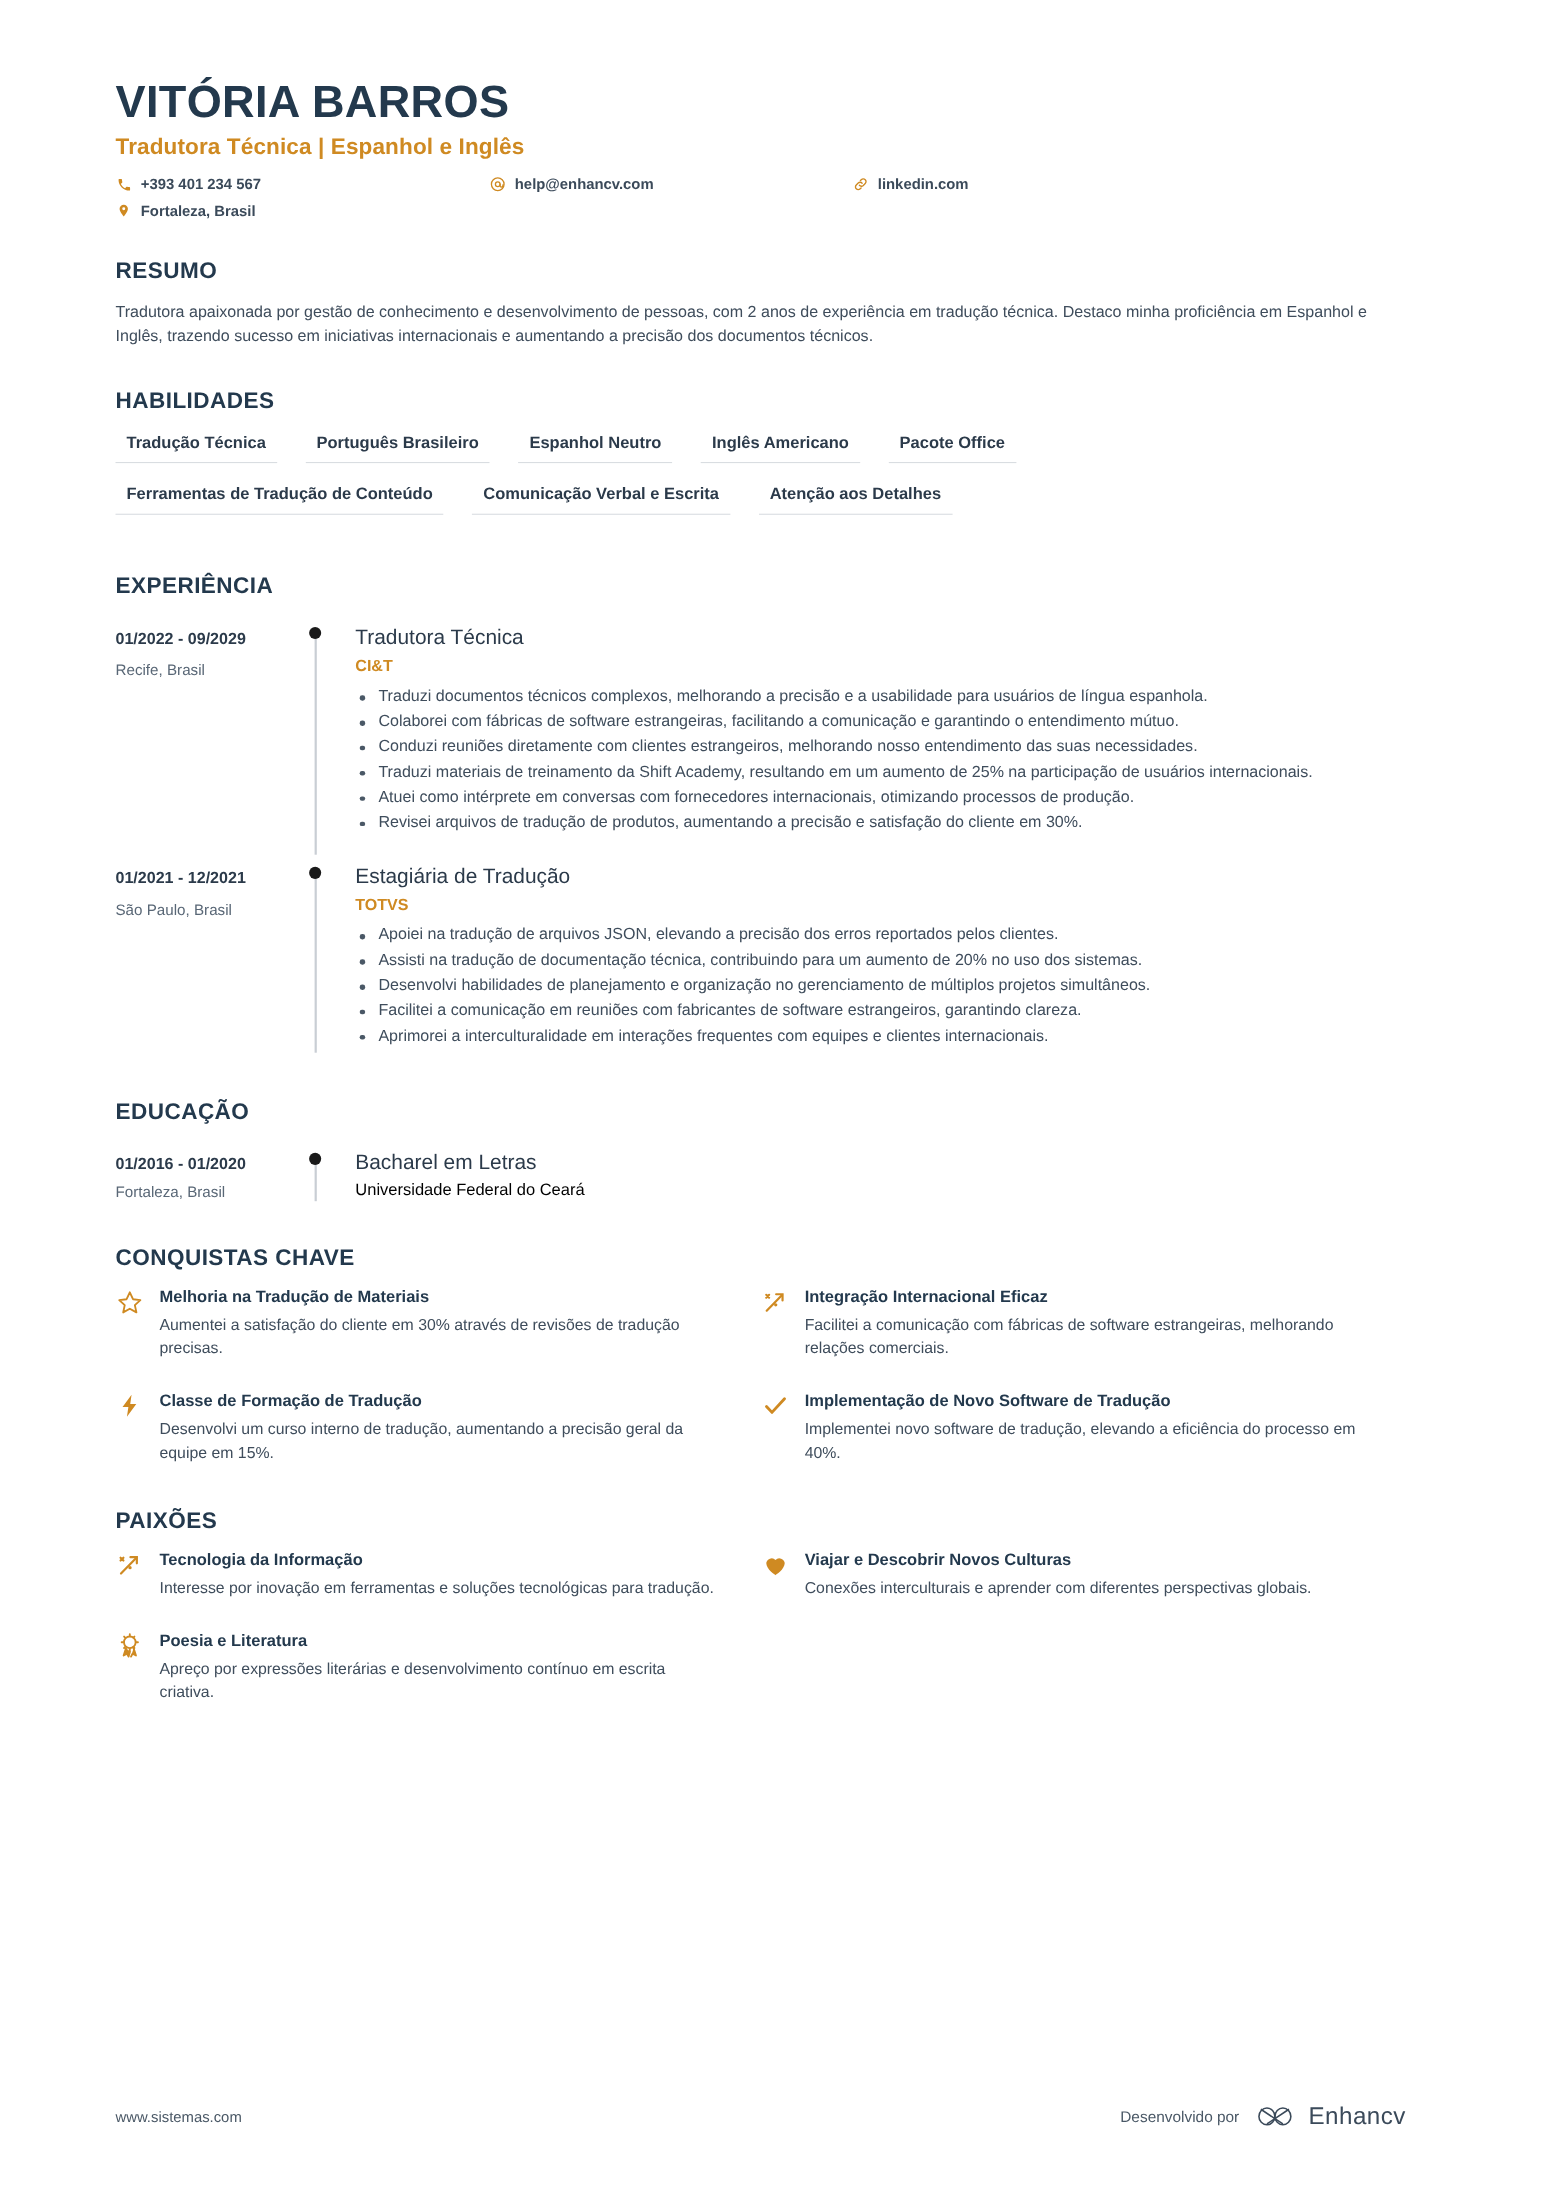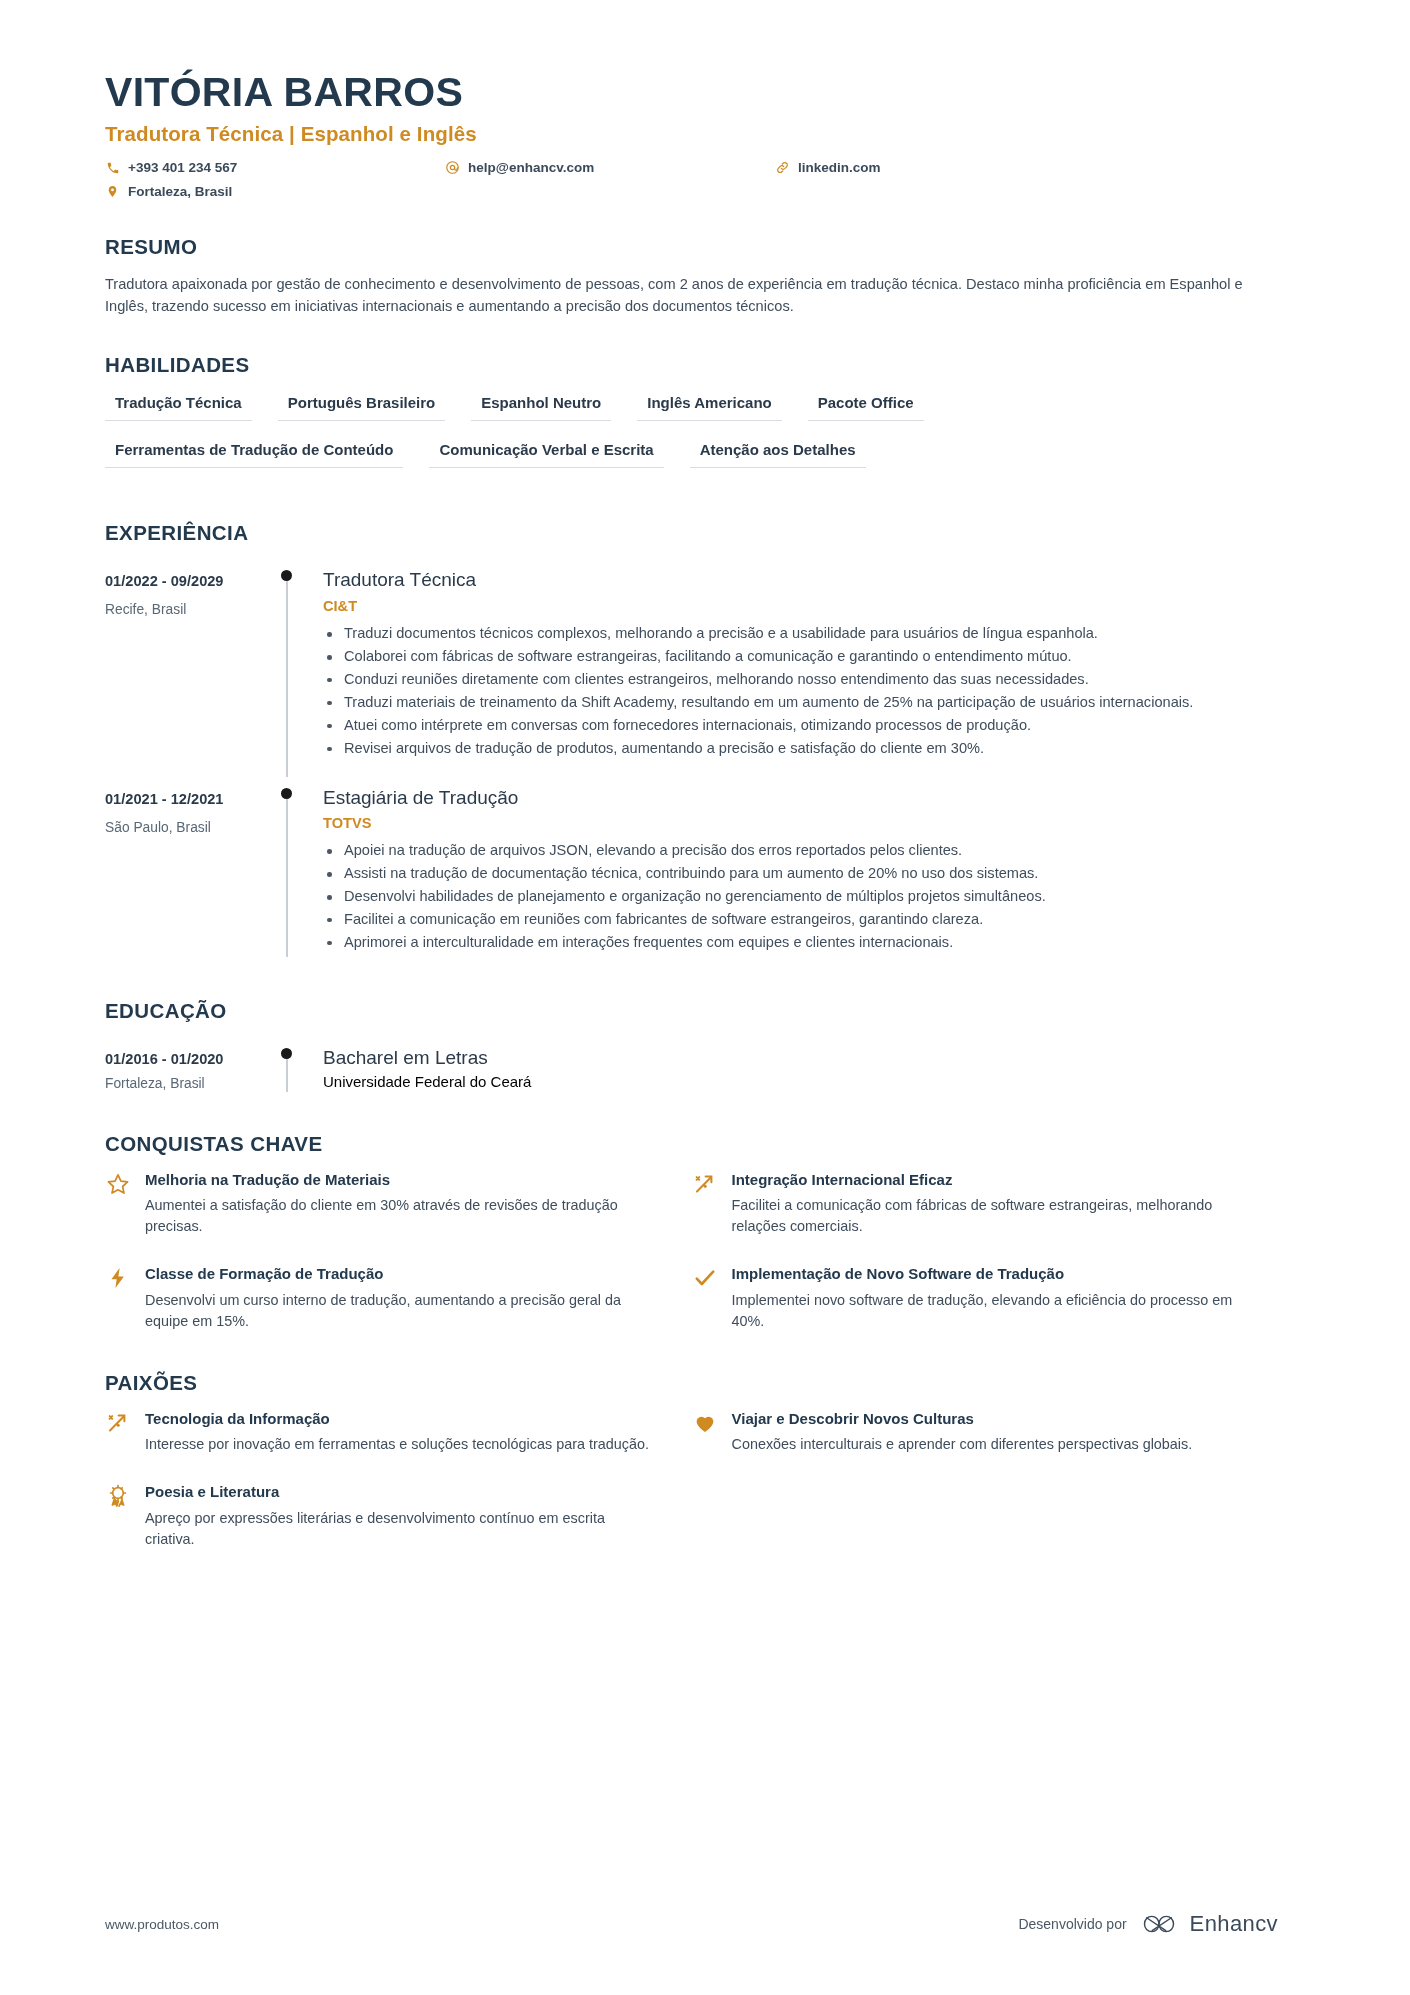--- a/index.html
+++ b/index.html
@@ -550,21 +550,21 @@
         <div>
           <div class="tc-title">Poesia e Literatura</div>
           <div class="tc-desc">Apreço por expressões literárias e desenvolvimento contínuo em escrita criativa.</div>
         </div>
       </div>
 
     </div>
   </div>
 
   <div class="footer">
-    <div class="footer-url">www.produtos.com</div>
+    <div class="footer-url">www.sistemas.com</div>
     <div class="footer-right">
       <span class="footer-by">Desenvolvido por</span>
       <span class="brand">
         <svg width="42" height="26" viewBox="0 0 44 26" fill="none" stroke="#3b4a5a" stroke-width="1.5">
           <path d="M22 13c0 4.4-3.4 8-7.6 8S6.8 17.4 6.8 13 10.2 5 14.4 5 22 8.6 22 13z"></path>
           <path d="M22 13c0 4.4 3.4 8 7.6 8s7.6-3.6 7.6-8-3.4-8-7.6-8S22 8.6 22 13z"></path>
           <path d="M8.6 6.2L29.6 20.2M35.4 6.2L14.4 20.2"></path>
         </svg>
         <span class="brand-name">Enhancv</span>
       </span>

